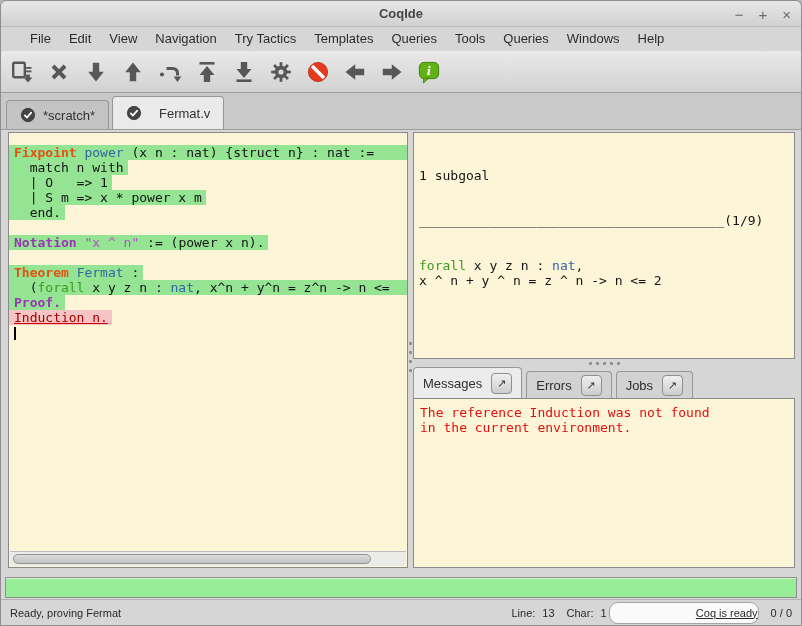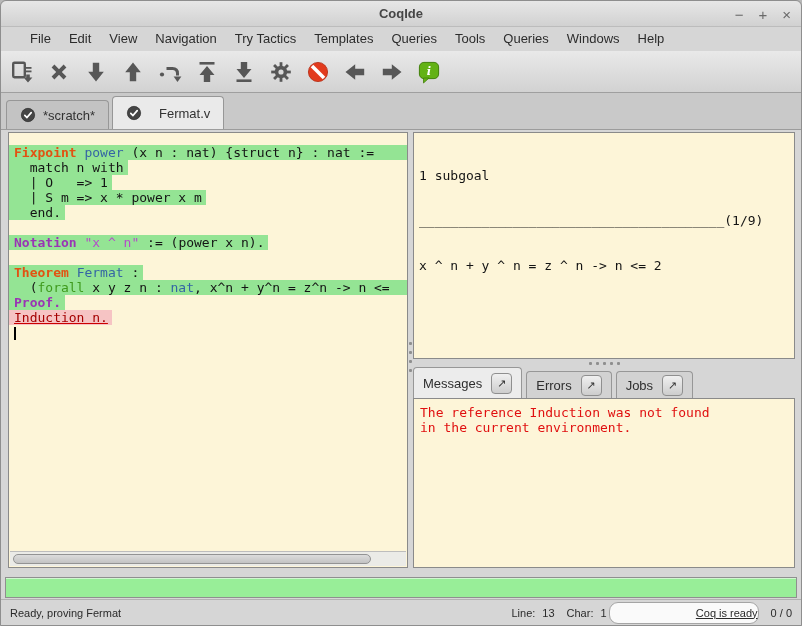--- a/index.html
+++ b/index.html
@@ -264,21 +264,21 @@
   <div class="vsplit">
       <i></i>
       <i></i>
       <i></i>
       <i></i>
     </div>
 
   <div class="goal-pane">
     <div class="goal-line">1 subgoal</div>
     <div class="goal-line"><span>_______________________________________</span><span>(1/9)</span></div>
-    <div id="goal-lines"><div class="goal-line"><span class="tok-pl">x ^ n + y ^ n = z ^ n -&gt; n &lt;= 2</span></div></div>
+    <div id="goal-lines"><div class="goal-line"><span class="tok-fa">forall</span><span class="tok-pl"> x y z n : </span><span class="tok-ty">nat</span><span class="tok-pl">,</span></div><div class="goal-line"><span class="tok-pl">x ^ n + y ^ n = z ^ n -&gt; n &lt;= 2</span></div></div>
   </div>
 
   <div class="hsplit">
       <i></i>
       <i></i>
       <i></i>
       <i></i>
       <i></i>
     </div>
 

